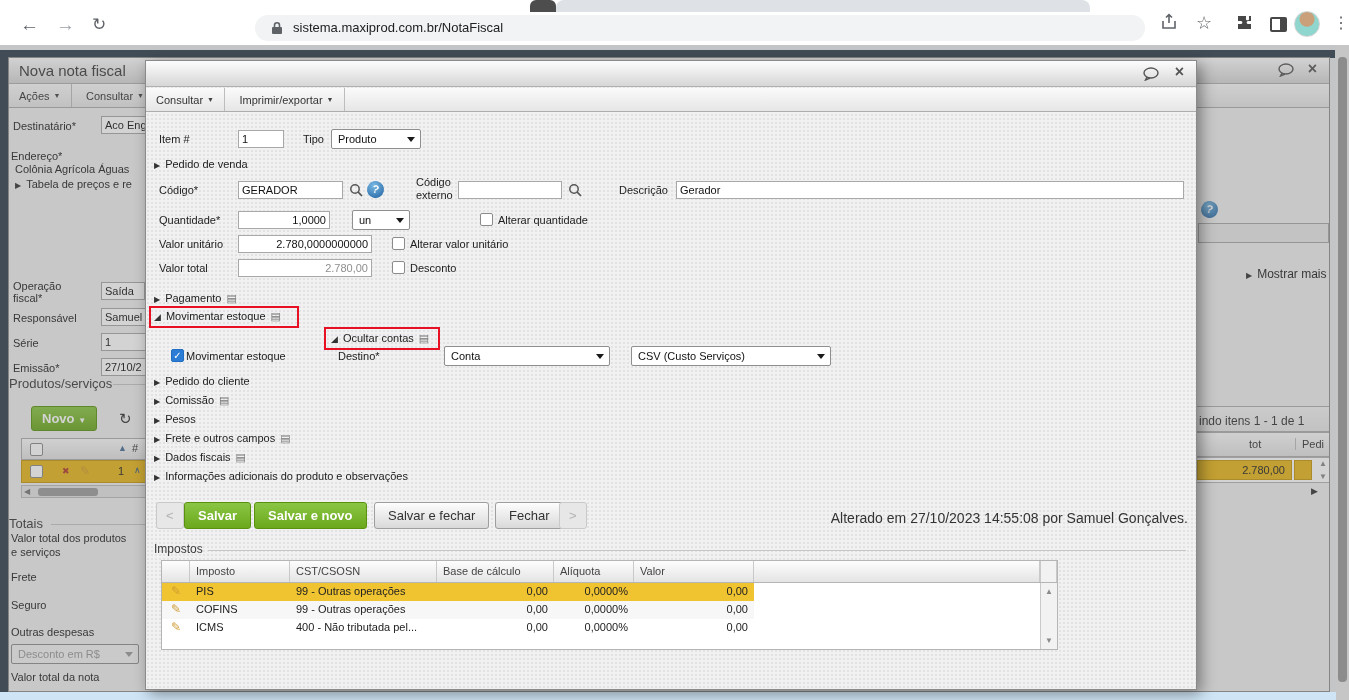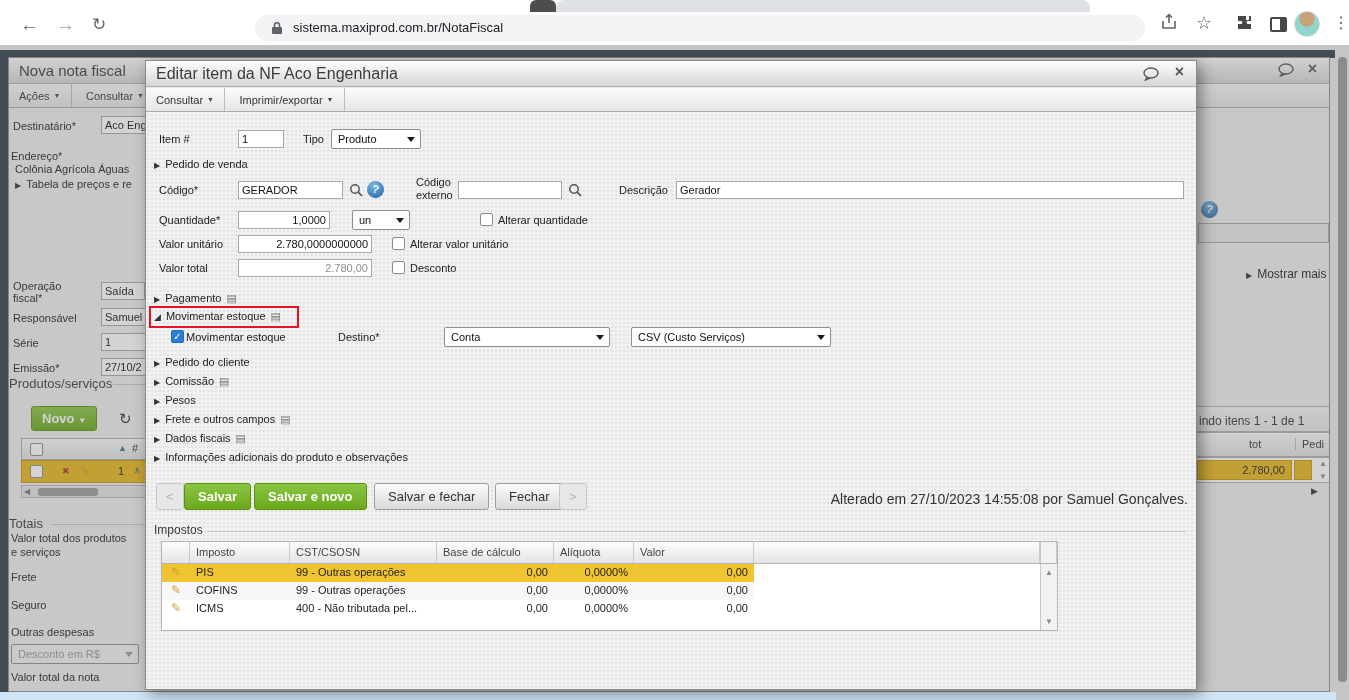--- a/index.html
+++ b/index.html
@@ -236,21 +236,20 @@
       <span class="abs" style="right:2px;bottom:1px;font-size:8px;color:#8a8a8a;">▼</span>
     </div>
     <span class="abs" style="left:1302px;top:428px;font-size:9px;color:#333;">▶</span>
   </div>
 
   <div id="dim"></div>
   <div class="bottom-strip"></div>
 
   <div id="dialog">
     <div class="titlebar">
-      <span class="t">Editar item da NF Aco Engenharia</span>
       <span class="win-ic" style="right:36px;top:6px;">
         <svg width="17" height="14" viewBox="0 0 17 14">
             <ellipse cx="8" cy="6" rx="7" ry="5" fill="none" stroke="#555" stroke-width="1.4"></ellipse>
             <path d="M4 10l-1.5 3L7 11" fill="none" stroke="#555" stroke-width="1.4"></path>
           </svg>
       </span>
       <span class="win-ic" style="right:12px;top:2px;font-weight:bold;font-size:16px;">×</span>
     </div>
     <div class="menubar" style="top:27px;">
       <span class="menutab"><span>Consultar</span><span class="dd">▼</span></span>
@@ -317,20 +316,24 @@
 
       <div class="frow" style="height:19px;margin-top:8px;">
         <span class="toggle" style="left:8px;top:3px;"><span class="tri">▶</span><span>Pagamento</span><span class="note-ic">▤</span></span>
       </div>
 
       <div class="frow" style="height:18px;">
         <span class="redbox" style="left:3px;top:-2px;width:150px;height:22px;"></span>
         <span class="toggle" style="left:8px;top:2px;"><span class="tri exp">◢</span><span>Movimentar estoque</span><span class="note-ic">▤</span></span>
       </div>
 
+      <div class="frow" style="height:19px;">
+        <span class="redbox" style="left:178px;top:1px;width:116px;height:23px;"></span>
+        <span class="toggle" style="left:185px;top:6px;"><span class="tri exp">◢</span><span>Ocultar contas</span><span class="note-ic">▤</span></span>
+      </div>
 
 
       <div class="frow" style="height:26px;">
         <span class="cb checked" style="left:25px;top:4px;">✓</span>
         <span class="lbl" style="left:40px;top:5px;">Movimentar estoque</span>
         <span class="lbl" style="left:192px;top:5px;">Destino*</span>
         <span class="sel" style="left:298px;top:1px;width:166px;"><span>Conta</span><span class="chev"></span></span>
         <span class="sel" style="left:485px;top:1px;width:200px;"><span>CSV (Custo Serviços)</span><span class="chev"></span></span>
       </div>
 

